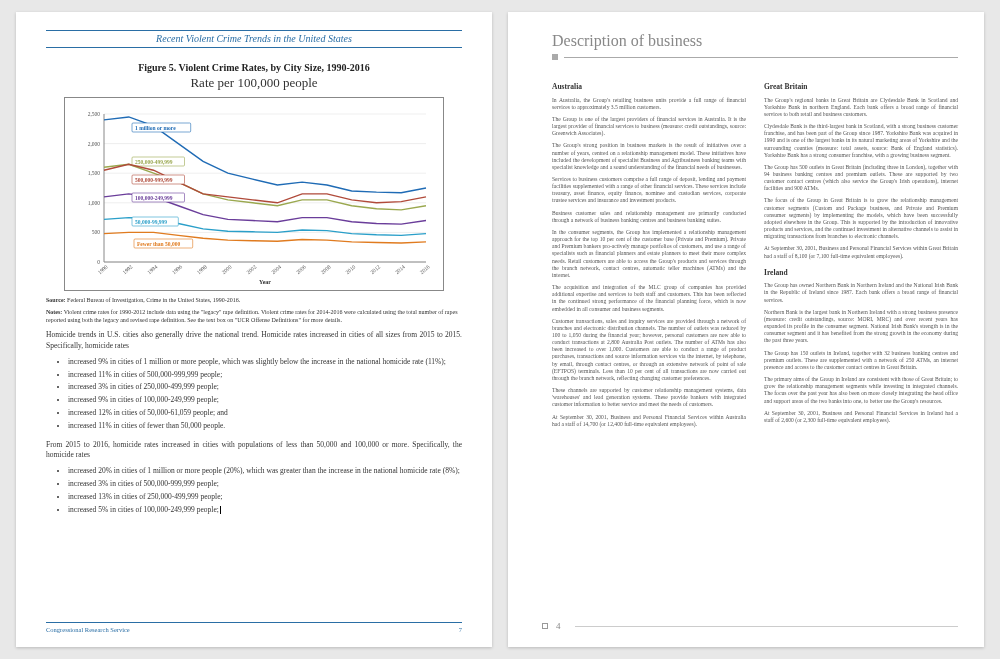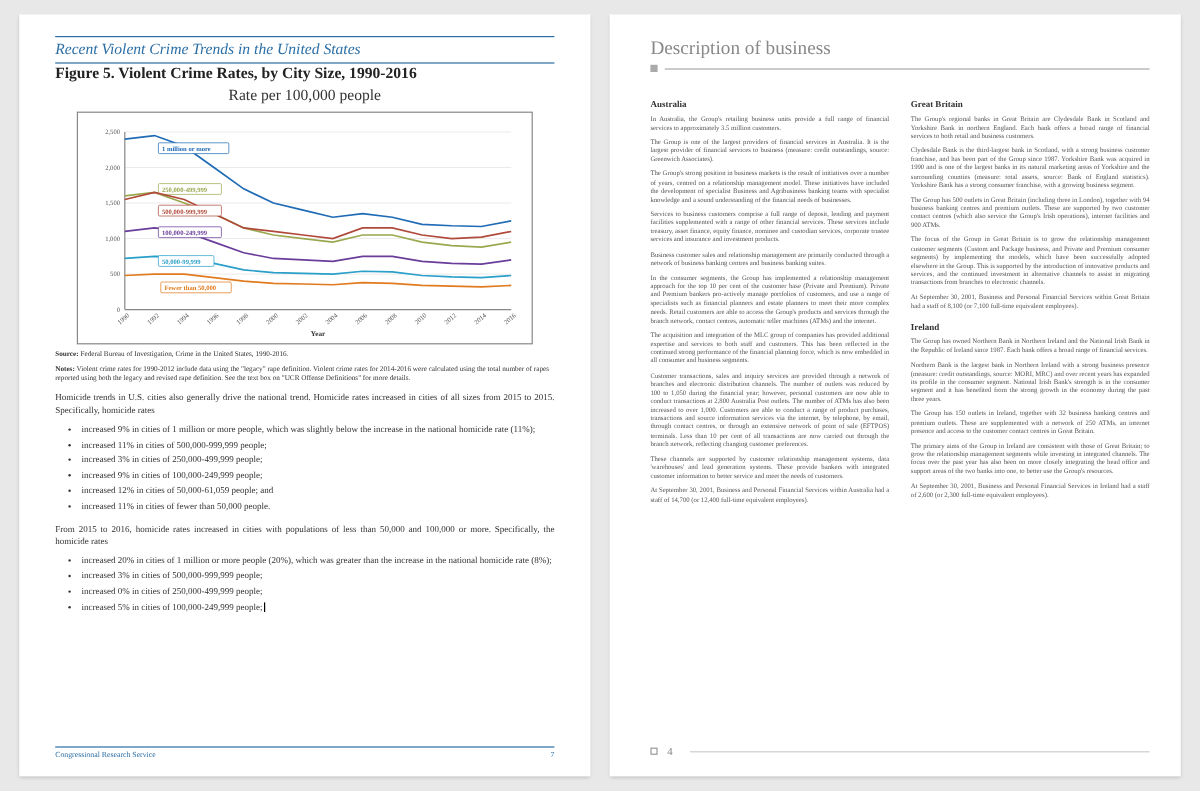--- a/index.html
+++ b/index.html
@@ -18,34 +18,34 @@
     width: 476px;
     height: 635px;
     box-shadow: 0 1px 3px rgba(0,0,0,0.2);
     position: relative;
     padding: 18px 30px 28px 30px;
     font-size: 6.5px;
     color: #333;
   }
   
   .hdr-line { border-top: 1px solid #2a6ea5; margin-bottom:2px; }
-  .hdr-title { text-align:left; font-style:italic; color:#2a6ea5; font-size:13px; border-bottom:1px solid #2a6ea5; padding-bottom:3px; }
-  .fig-title { text-align:left; font-weight:bold; font-size:13px; color:#222; }
+  .hdr-title { text-align:center; font-style:italic; color:#2a6ea5; font-size:10px; border-bottom:1px solid #2a6ea5; padding-bottom:3px; margin-bottom:14px;}
+  .fig-title { text-align:center; font-weight:bold; font-size:10px; color:#222; }
   .fig-sub { text-align:center; font-size:13px; margin-top:2px; margin-bottom:6px;}
   .chart-box { border:1px solid #888; padding:8px 8px 4px 8px; margin:0 auto 6px auto; width:380px; background:#fff;}
   svg.chart { display:block; width:100%; height:180px;}
   .src { font-size:6px; line-height:1.3; margin-top:4px; margin-bottom:3px;}
   .src b { font-weight:bold; }
   .body-p { font-size:7.5px; line-height:1.35; margin:6px 0; text-align:justify;}
   ul.body { margin:4px 0 8px 22px; }
   ul.body li { font-size:7.5px; line-height:1.45; margin:2px 0; list-style:disc;}
   .ftr { position:absolute; bottom:14px; left:30px; right:30px; border-top:1px solid #2a6ea5; padding-top:3px; display:flex; justify-content:space-between; font-size:6.5px; color:#2a6ea5;}
   .cursor { display:inline-block; width:1px; height:8px; background:#000; vertical-align:middle; margin-left:1px;}
   
-  .page-r { padding: 20px 26px 26px 34px; }
+  .page-r { padding: 20px 26px 26px 44px; }
   .r-title { font-size:16px; color:#888; font-weight:normal; margin-bottom:4px;}
   .r-rule { display:flex; align-items:center; gap:6px; margin-bottom:14px;}
   .r-rule .bar { width:6px; height:6px; background:#aaa;}
   .r-rule .ln { flex:1; height:1px; background:#aaa;}
   .cols { display:flex; gap:18px; }
   .col { flex:1; font-size:5.6px; line-height:1.28; color:#555; text-align:justify;}
   .col h4 { font-size:7.5px; font-weight:bold; color:#333; margin:8px 0 5px 0; text-align:left;}
   .col p { margin-bottom:5px; }
   .r-foot { position:absolute; bottom:16px; left:34px; right:26px; display:flex; align-items:center; gap:8px;}
   .r-foot .sq { width:6px; height:6px; border:1px solid #999;}
@@ -130,21 +130,21 @@
       <li>increased 11% in cities of 500,000-999,999 people;</li>
       <li>increased 3% in cities of 250,000-499,999 people;</li>
       <li>increased 9% in cities of 100,000-249,999 people;</li>
       <li>increased 12% in cities of 50,000-61,059 people; and</li>
       <li>increased 11% in cities of fewer than 50,000 people.</li>
     </ul>
   <p class="body-p">From 2015 to 2016, homicide rates increased in cities with populations of less than 50,000 and 100,000 or more. Specifically, the homicide rates</p>
   <ul class="body" id="b2">
       <li>increased 20% in cities of 1 million or more people (20%), which was greater than the increase in the national homicide rate (8%);</li>
       <li>increased 3% in cities of 500,000-999,999 people;</li>
-      <li>increased 0% in cities of 250,000-499,999 people;</li>
+      <li>increased 13% in cities of 250,000-499,999 people;</li>
       <li>increased 5% in cities of 100,000-249,999 people;<span class="cursor"></span></li>
     </ul>
 
   <div class="ftr">
     <span>Congressional Research Service</span>
     <span>7</span>
   </div>
 </div>
 
 <div class="page page-r">

